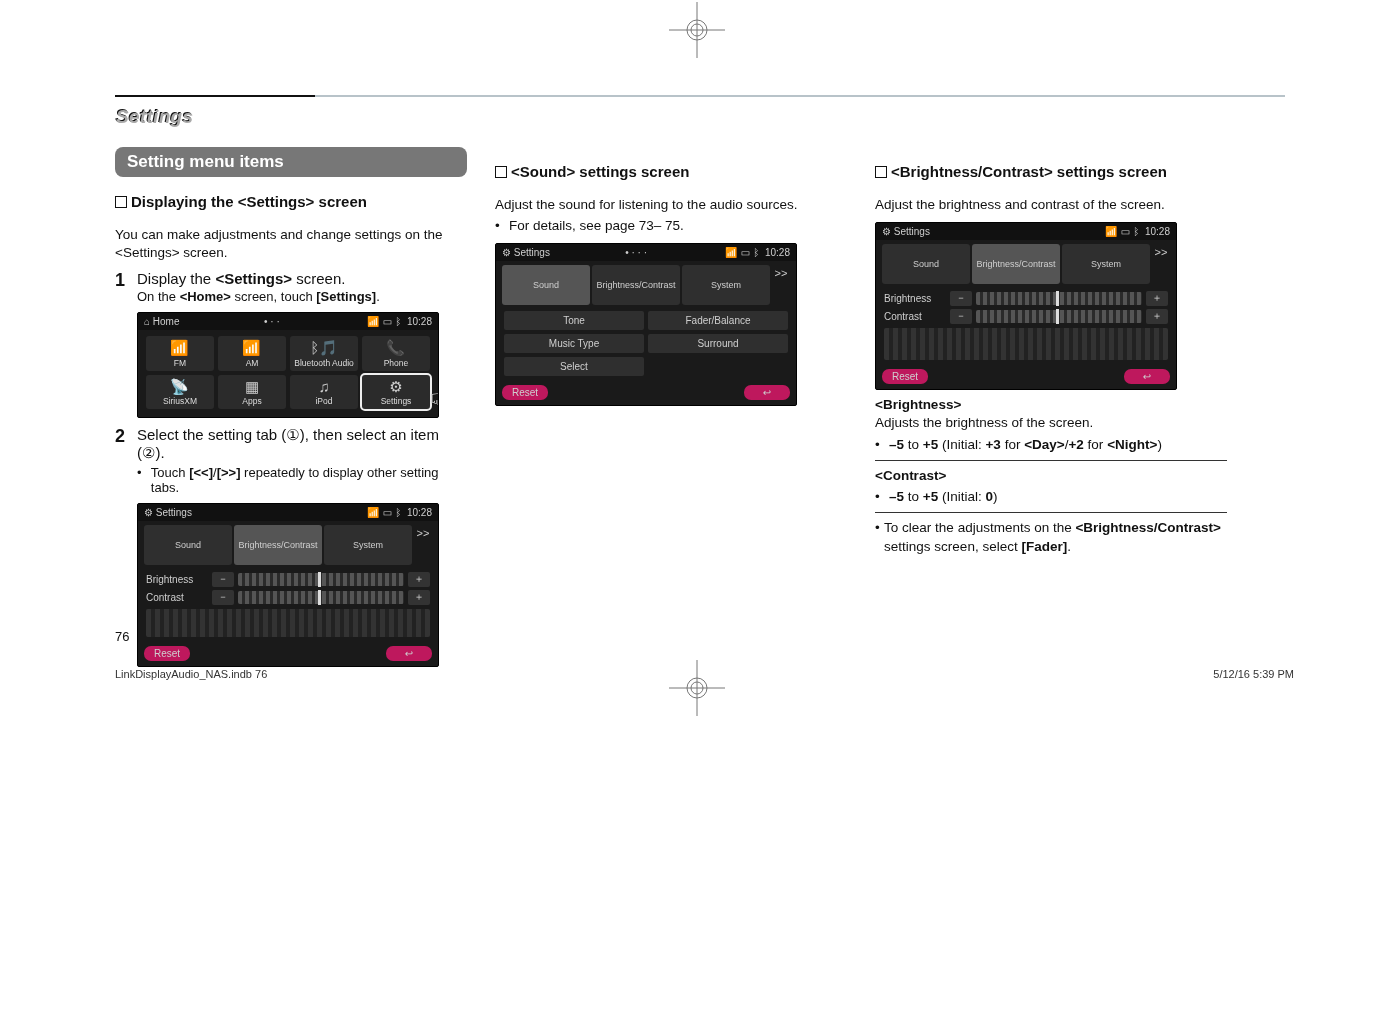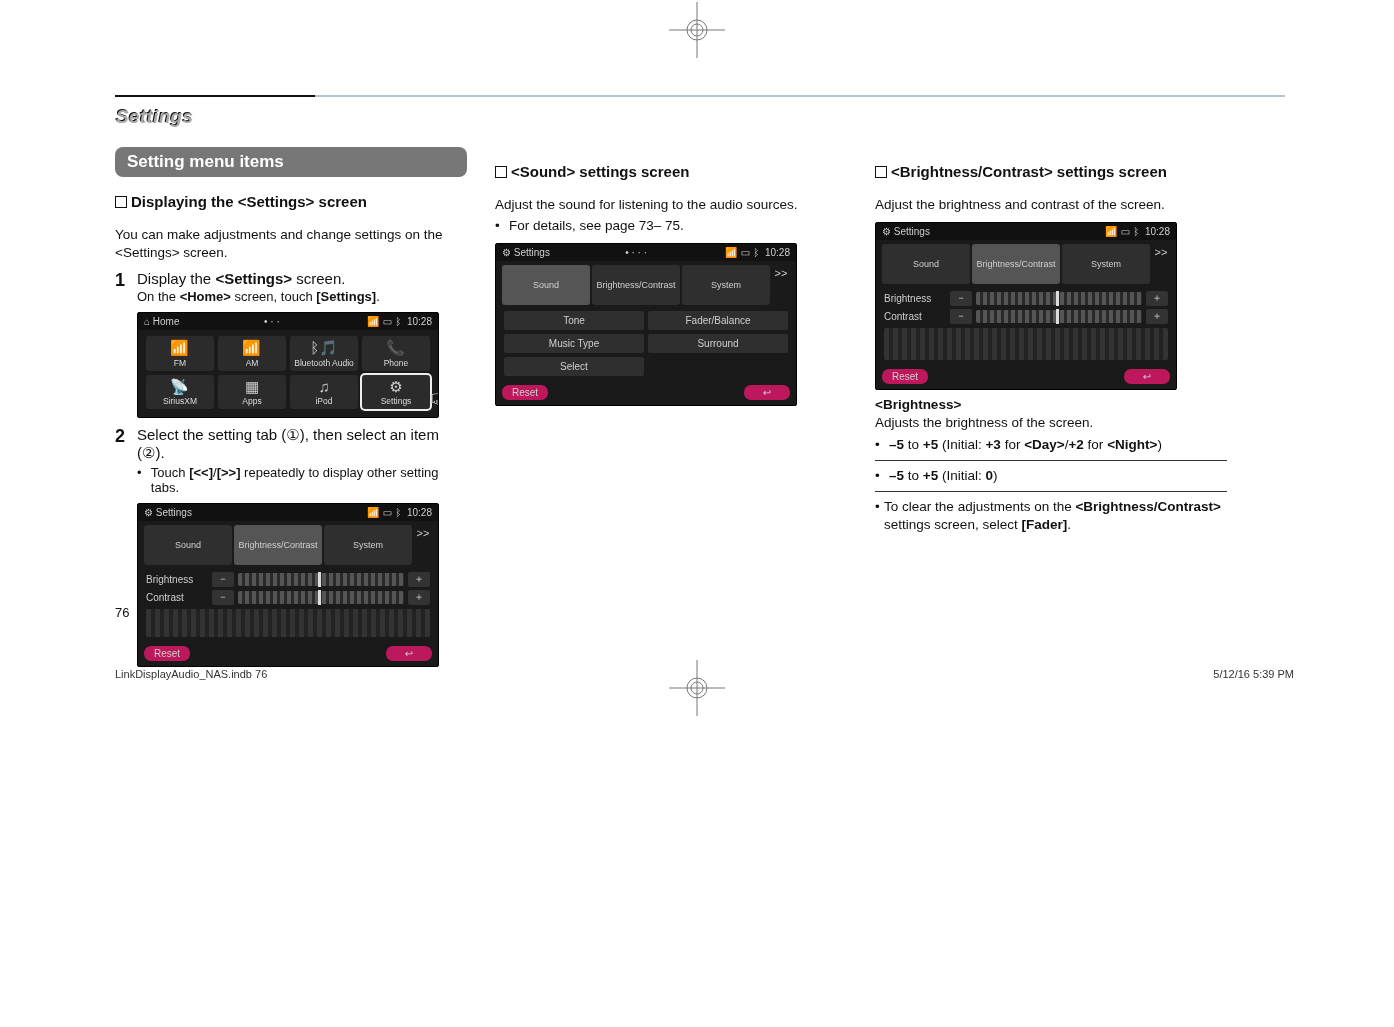--- a/index.html
+++ b/index.html
@@ -51,21 +51,21 @@
   .sbtn{background:#2f2f2f;border-radius:2px;text-align:center;padding:4px 8px;font-size:10px;}
   
   .divider{border-top:1px solid #333;margin:6px 0;}
   
   
   .crop{position:absolute;}
   .crop svg{display:block;}
   .crop-top{left:50%;top:0;transform:translateX(-50%);} 
   .crop-bottom{left:50%;bottom:6px;transform:translateX(-50%);} 
   
-  .page-number{position:absolute;left:115px;bottom:104px;font-size:13px;}
+  .page-number{position:absolute;left:115px;bottom:80px;font-size:13px;}
   .footerfile{position:absolute;left:115px;bottom:44px;font-size:11px;color:#333;}
   .footerdate{position:absolute;right:100px;bottom:44px;font-size:11px;color:#333;}
 </style>
 </head>
 <body>
 
 <div class="page">
 
   <div class="sectiontitle">
     <span class="shadow">Settings</span>
@@ -272,20 +272,21 @@
           </div>
       </div>
 
       <div class="para inline-bold" style="margin-top:6px;">&lt;Brightness&gt;</div>
       <div class="para">Adjusts the brightness of the screen.</div>
       <div class="bullet para">
           <span class="dot">•</span>
           <span><span class="inline-bold">–5</span> to <span class="inline-bold">+5</span> (Initial: <span class="inline-bold">+3</span> for <span class="inline-bold">&lt;Day&gt;</span>/<span class="inline-bold">+2</span> for <span class="inline-bold">&lt;Night&gt;</span>)</span>
         </div>
       <div class="divider"></div>
+      <div class="para inline-bold">&lt;Contrast&gt;</div>
       <div class="bullet para">
           <span class="dot">•</span>
           <span><span class="inline-bold">–5</span> to <span class="inline-bold">+5</span> (Initial: <span class="inline-bold">0</span>)</span>
         </div>
       <div class="divider"></div>
       <div class="bullet para">
           <span class="dot">•</span>
           <span>To clear the adjustments on the <span class="inline-bold">&lt;Brightness/Contrast&gt;</span> settings screen, select <span class="inline-bold">[Fader]</span>.</span>
         </div>
     </div>

